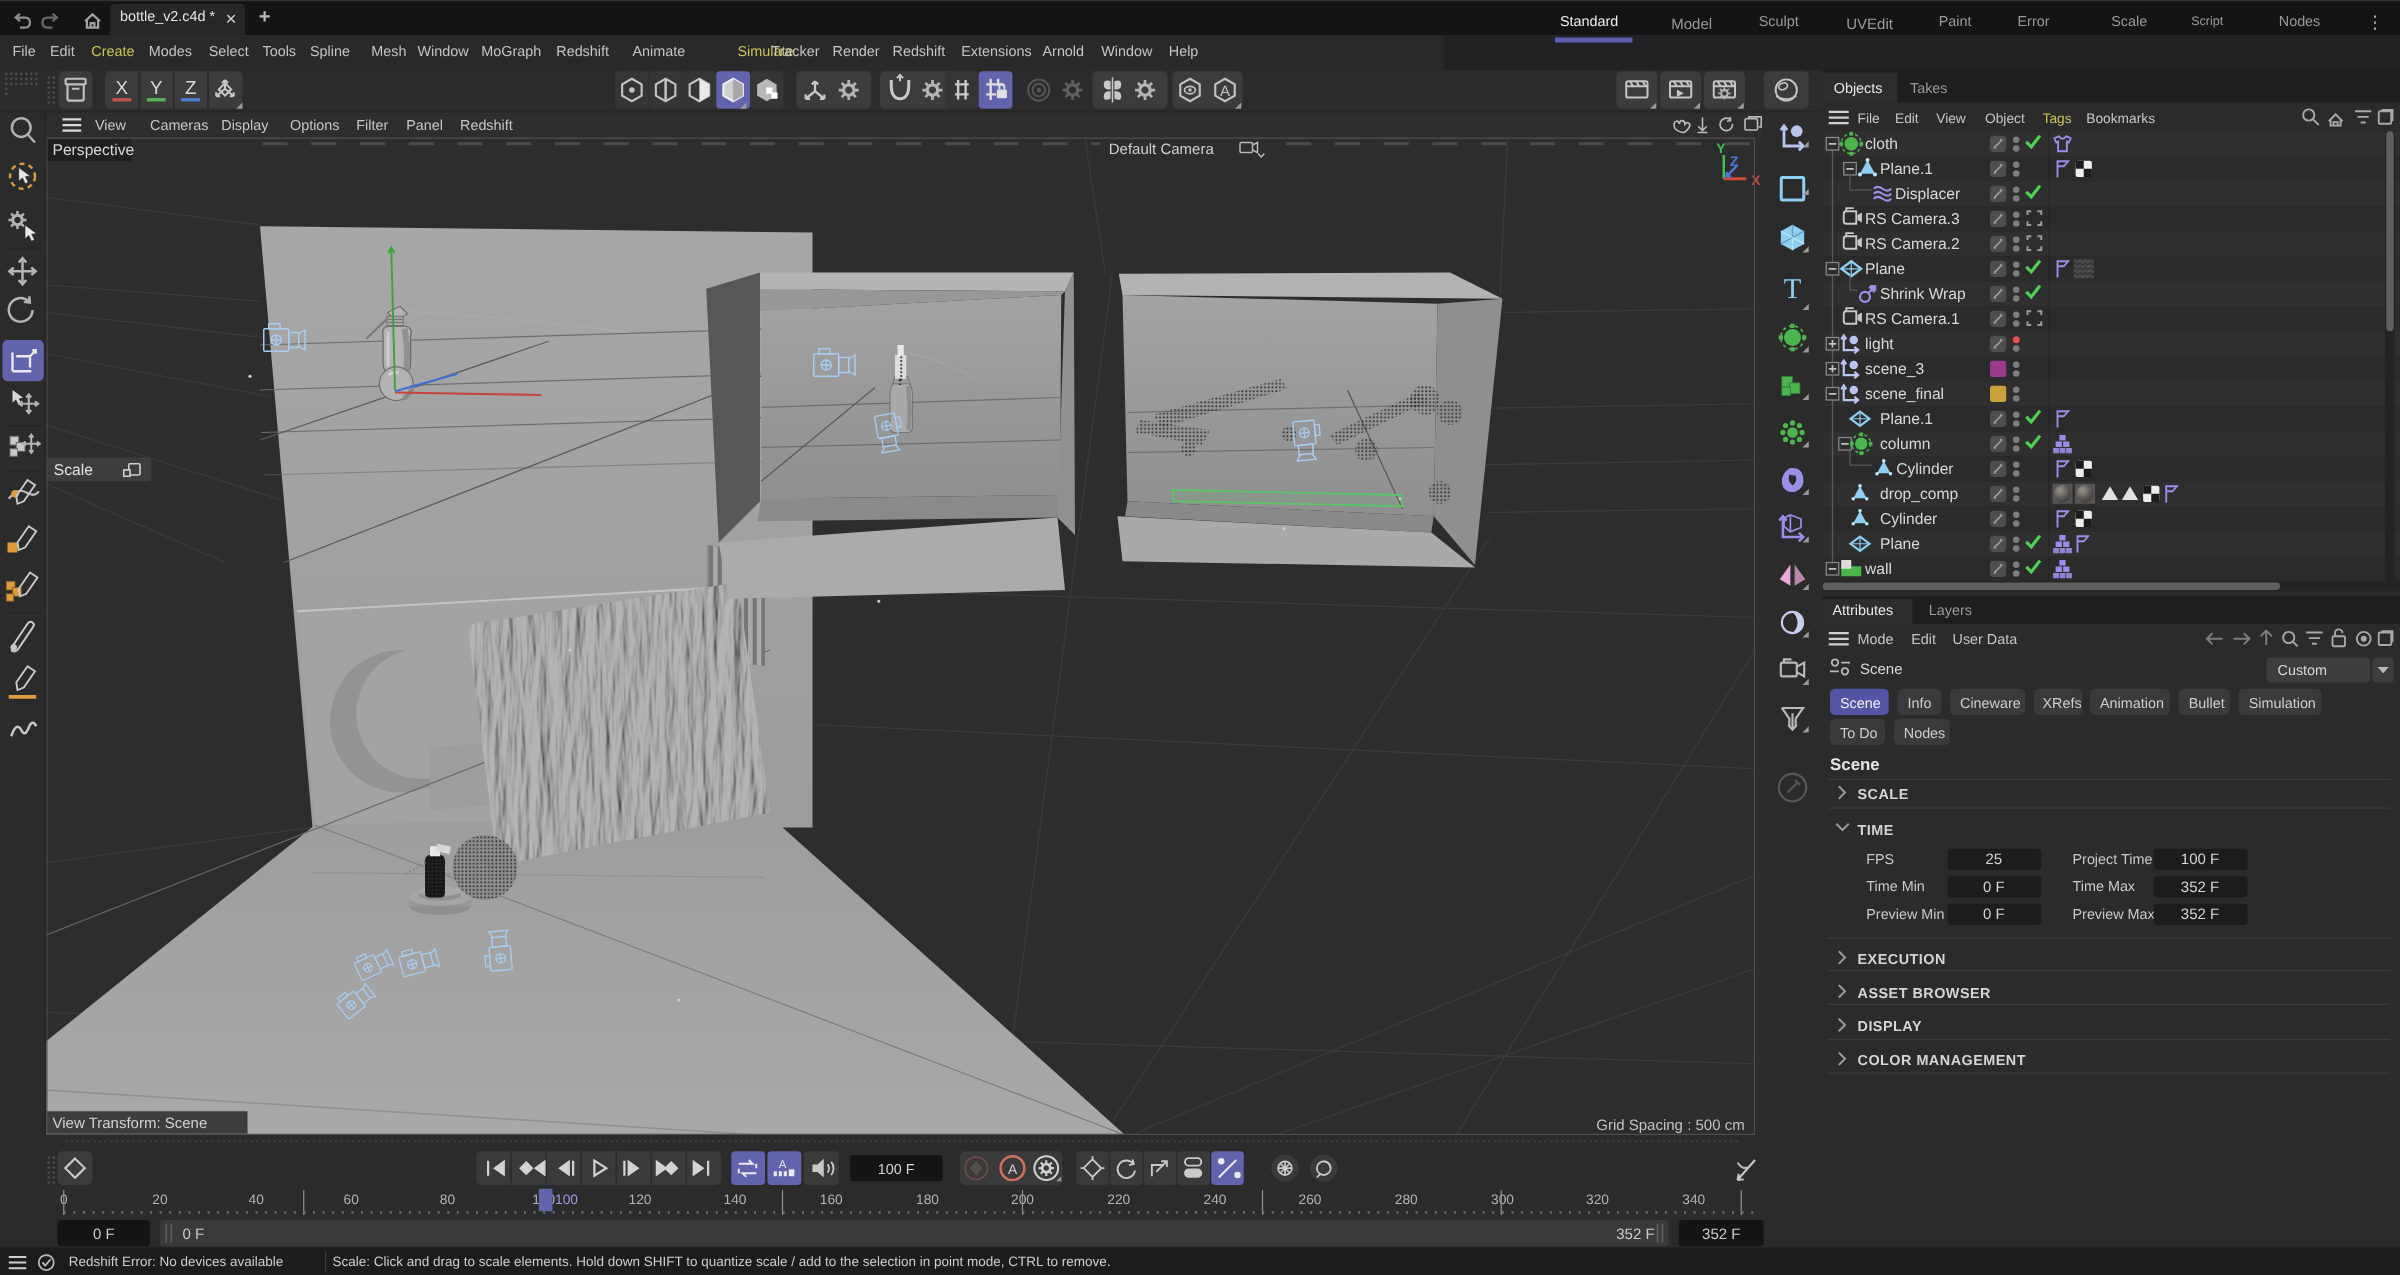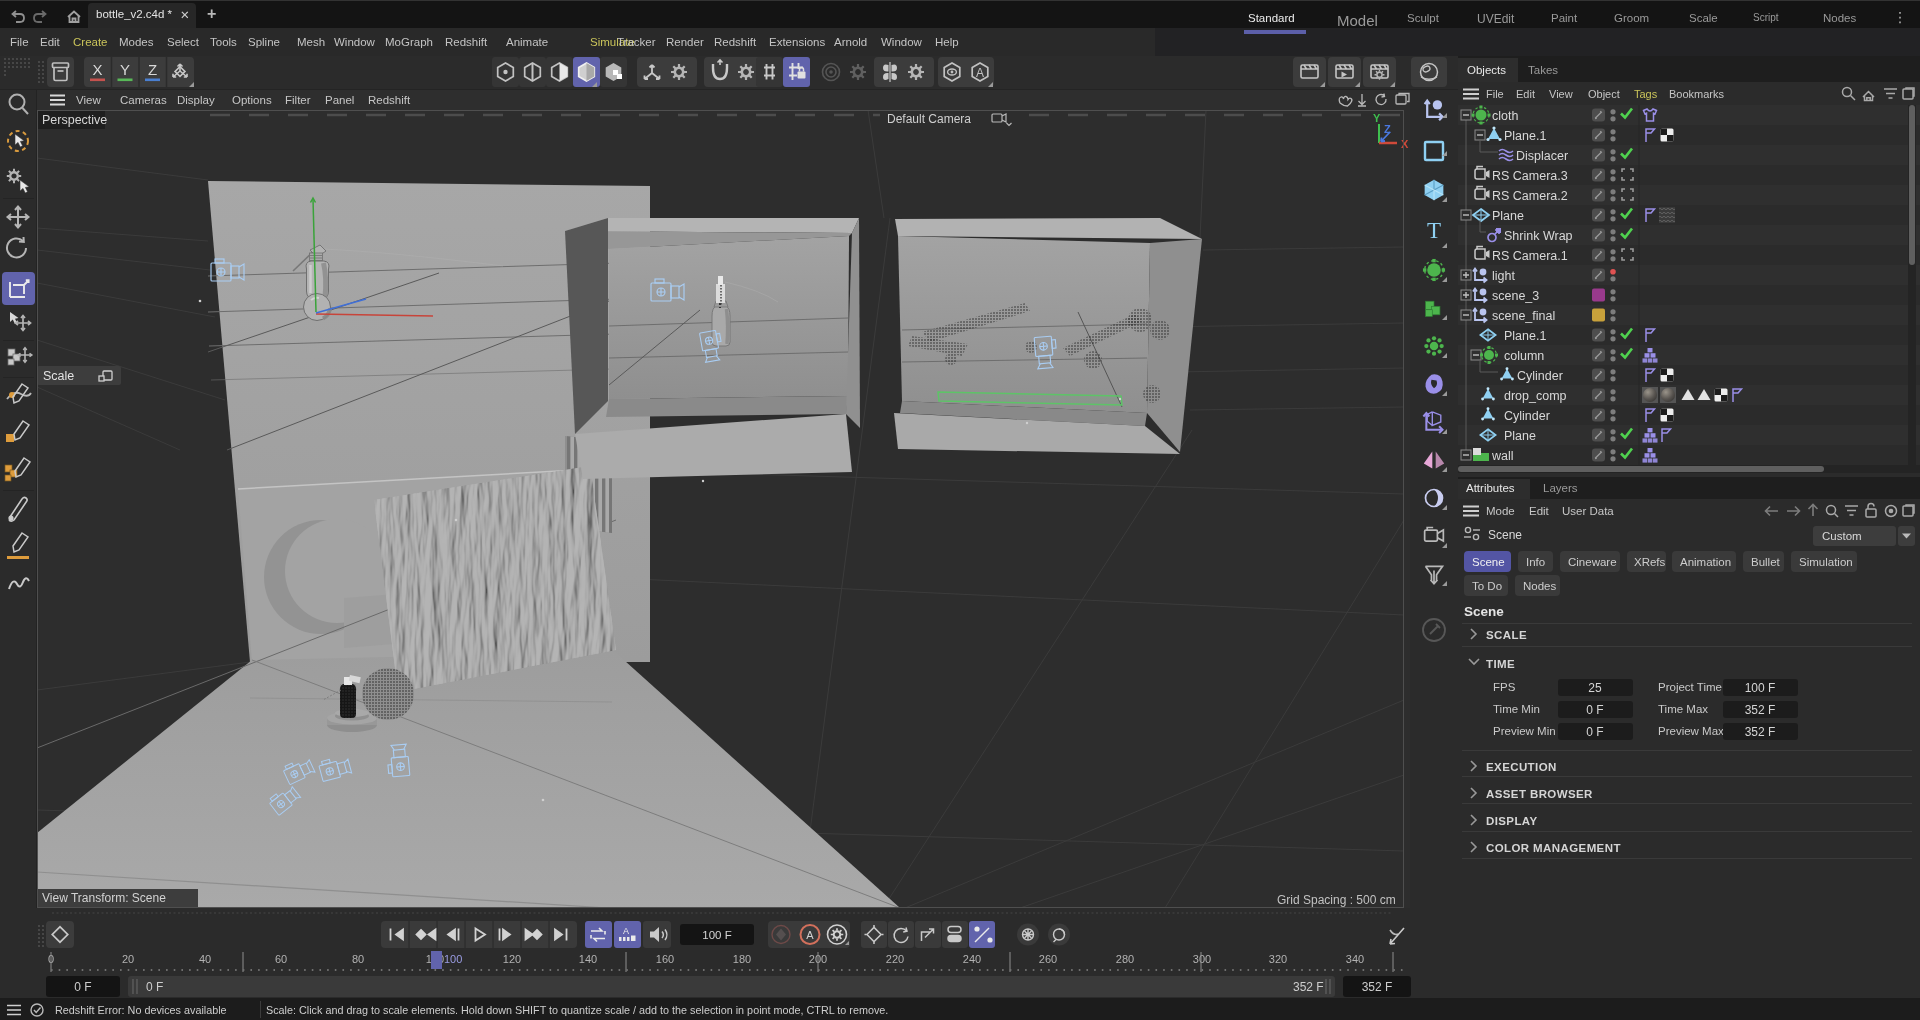--- a/index.html
+++ b/index.html
@@ -28,25 +28,25 @@
     <path d="M60 9 L66 3.5 L72 9 M61.5 8 L61.5 14 L70.5 14 L70.5 8 M64.5 14 L64.5 10.5 L67.5 10.5 L67.5 14"></path>
   </g>
 </svg>
 <div class="abs" style="left:88px;top:3px;width:108px;height:25px;background:#272727;border-radius:4px 4px 0 0;"></div>
 <div class="txt" style="left:96px;top:8px;color:#e3e3e3;font-size:11.5px;">bottle_v2.c4d *</div>
 <div class="txt" style="left:180px;top:8px;color:#cfcfcf;font-size:11.5px;">✕</div>
 <div class="txt" style="left:207px;top:5px;color:#b9b9b9;font-size:16px;font-weight:bold;">+</div>
 
 <div class="txt" style="left:1248px;top:12px;color:#ececec;font-size:11.5px;">Standard</div>
 <div class="abs" style="left:1244px;top:30px;width:62px;height:4px;background:#5c5fa9;z-index:6;"></div>
-<div class="txt" style="left:1337px;top:12px;color:#9a9a9a;font-size:15px;">Model</div>
+<div class="txt" style="left:1337px;top:12px;color:#9a9a9a;font-size:12px;">Model</div>
 <div class="txt" style="left:1407px;top:12px;color:#9a9a9a;font-size:11.5px;">Sculpt</div>
 <div class="txt" style="left:1477px;top:12px;color:#9a9a9a;font-size:12px;">UVEdit</div>
 <div class="txt" style="left:1551px;top:12px;color:#9a9a9a;font-size:11.5px;text-align:right;">Paint</div>
-<div class="txt" style="left:1614px;top:12px;color:#9a9a9a;font-size:11.5px;">Groom</div>
+<div class="txt" style="left:1614px;top:12px;color:#9a9a9a;font-size:11.5px;">Error</div>
 <div class="txt" style="left:1689px;top:12px;color:#9a9a9a;font-size:11.5px;">Scale</div>
 <div class="txt" style="left:1753px;top:12px;color:#9a9a9a;font-size:10px;">Script</div>
 <div class="txt" style="left:1823px;top:12px;color:#9a9a9a;font-size:11.5px;">Nodes</div>
 <div class="txt" style="left:1893px;top:9px;color:#b5b5b5;font-size:14px;letter-spacing:0;">⋮</div>
 
 <div class="abs" style="left:0;top:28px;width:1920px;height:28px;background:#292929;"></div>
 <div class="abs" style="left:1155px;top:28px;width:765px;height:28px;background:#222224;"></div>
 <div class="txt" style="left:10px;top:36px;">File</div>
 <div class="txt" style="left:40px;top:36px;">Edit</div>
 <div class="txt yellow" style="left:73px;top:36px;">Create</div>

